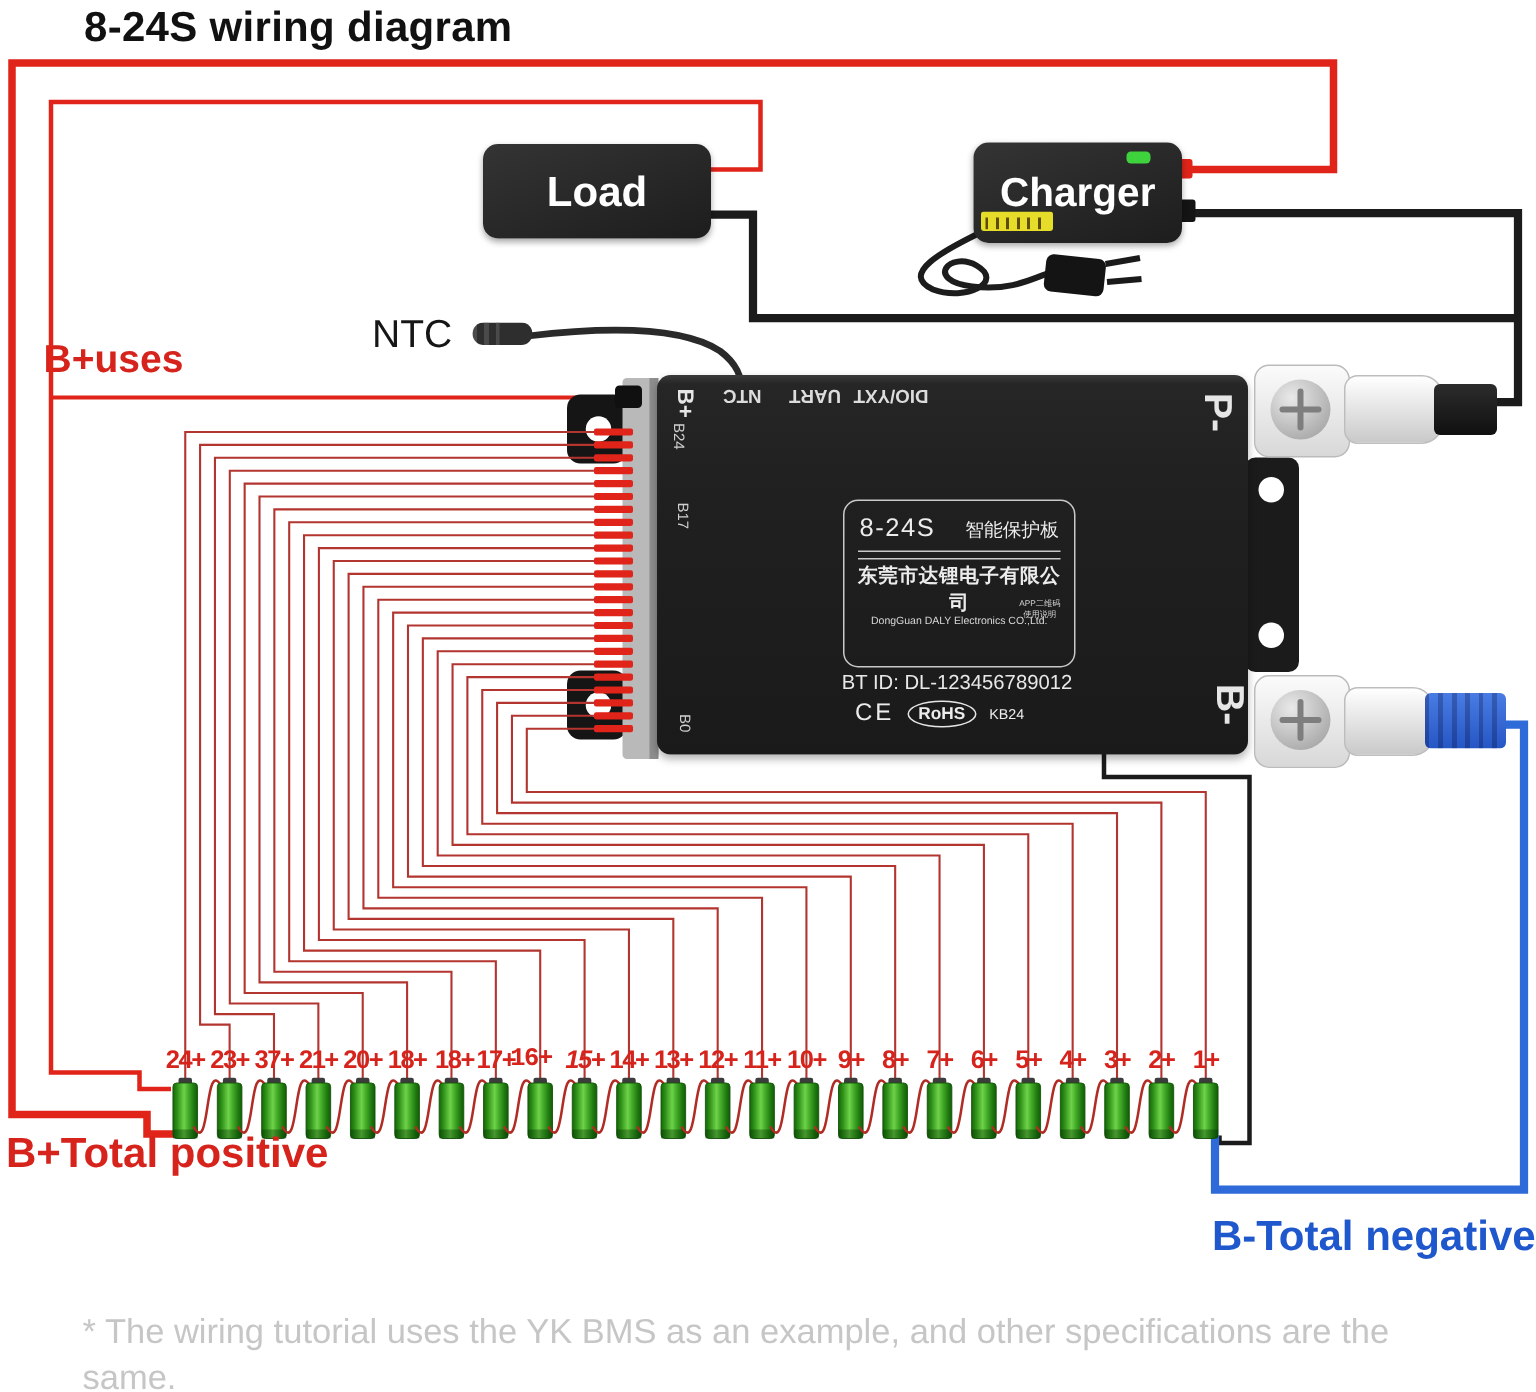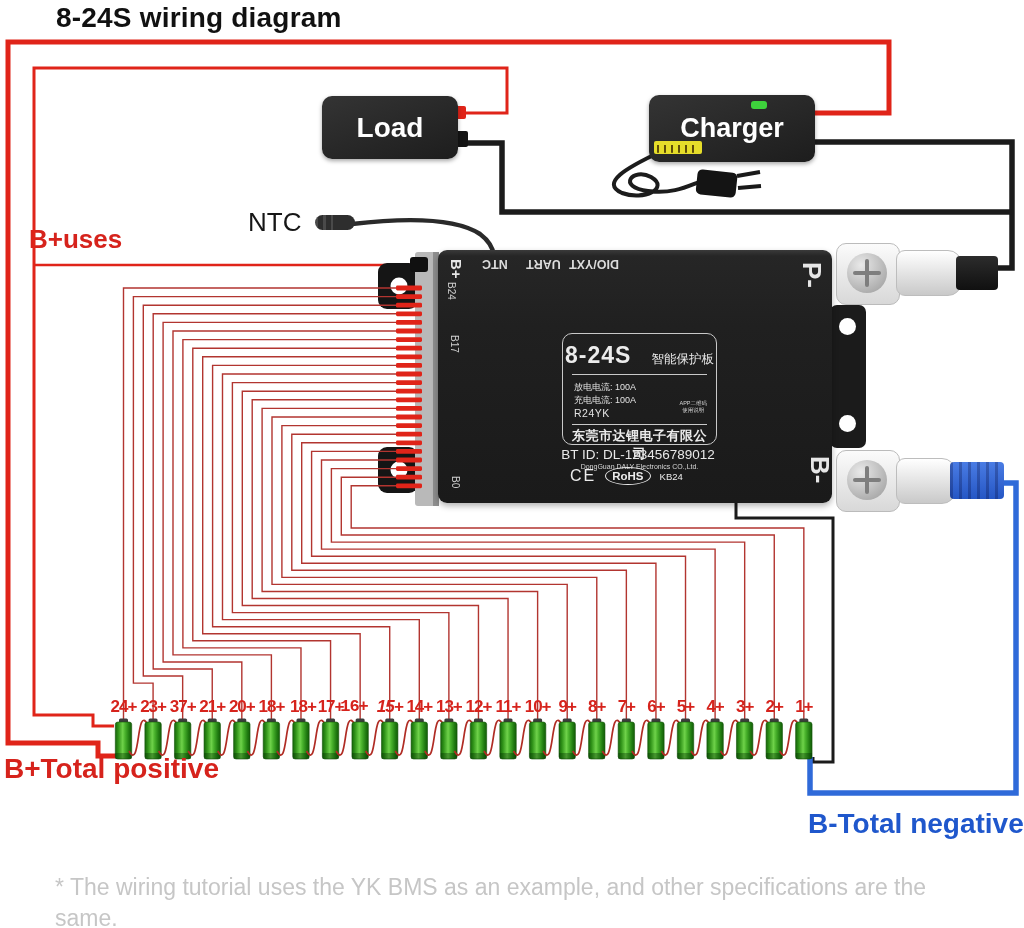--- a/index.html
+++ b/index.html
@@ -11,42 +11,42 @@
   .lbl-red{color:#d6231c;font-weight:bold;}
   .lbl-ntc{left:248px;top:207px;font-size:26px;color:#161616;font-weight:500;}
   .lbl-bline{left:29px;top:224px;font-size:26px;}
   .lbl-bpos{left:4px;top:753px;font-size:28px;z-index:6;}
   .lbl-bneg{left:808px;top:808px;font-size:28px;color:#1f57cc;font-weight:bold;z-index:6;}
   .footnote{left:55px;top:872px;width:880px;font-size:23px;line-height:31px;color:#c6c6c6;z-index:6;}
   
   .devbox{background:linear-gradient(160deg,#343434,#1d1d1d);border-radius:10px;z-index:4;
           color:#fff;display:flex;align-items:center;justify-content:center;font-weight:bold;
           box-shadow:0 2px 4px rgba(0,0,0,.35);}
-  .load{left:322px;top:96px;width:136px;height:63px;font-size:28px;}
-  .charger{left:649px;top:95px;width:166px;height:67px;font-size:27px;}
+  .load{left:322px;top:96px;width:152px;height:63px;font-size:28px;}
+  .charger{left:649px;top:95px;width:139px;height:67px;font-size:27px;}
   .led{left:751px;top:101px;width:16px;height:8px;border-radius:3px;background:#3ed33c;z-index:5;}
   .chg-label{left:654px;top:141px;width:48px;height:13px;background:#e6dd2a;border-radius:2px;z-index:5;
              background-image:repeating-linear-gradient(90deg,rgba(60,40,0,.8) 0 2px,transparent 2px 7px);
              background-size:80% 60%;background-repeat:no-repeat;background-position:3px 4px;}
   .term{z-index:3;border-radius:2px;}
   .t-red{background:#e02419;}
   .t-black{background:#141414;}
   
   .board{left:438px;top:250px;width:394px;height:253px;z-index:4;border-radius:9px;
          background:linear-gradient(180deg,#3a3a3a 0,#262626 6px,#202020 30%,#1a1a1a 100%);
          box-shadow:0 3px 6px rgba(0,0,0,.3);}
   .port-top{position:absolute;top:7px;transform:rotate(180deg);font-size:12.5px;font-weight:bold;color:#dcdcdc;}
   .vtext{position:absolute;writing-mode:vertical-rl;color:#e6e6e6;}
   .bplus{left:10px;top:9px;font-size:15px;font-weight:bold;}
   .bpin{font-size:10px;color:#cfcfcf;}
   .pbig{font-size:26px;font-weight:bold;}
   .panel{position:absolute;left:124px;top:83px;width:153px;height:110px;border:1.5px solid #c9c9c9;
          border-radius:10px;color:#ececec;}
   .p-row1{text-align:center;padding-top:8px;font-size:12.5px;}
-  .p-model{font-size:23px;font-weight:bold;letter-spacing:1px;margin-right:20px;}
+  .p-model{font-size:17px;font-weight:normal;letter-spacing:1px;margin-right:20px;}
   .p-div{border-top:1.5px solid #c9c9c9;margin:5px 9px 0 9px;}
   .p-specs{padding:6px 0 0 11px;font-size:9px;line-height:12.5px;color:#e2e2e2;}
   .p-code{font-size:10.5px;letter-spacing:.5px;padding-top:1px;}
   .p-qr{position:absolute;right:9px;top:66px;font-size:5.5px;line-height:6.5px;color:#d5d5d5;text-align:center;}
   .p-co{border-top:1.5px solid #c9c9c9;margin:4px 9px 0 9px;text-align:center;}
   .p-cn{font-size:13px;font-weight:bold;letter-spacing:.5px;padding-top:2px;}
   .p-en{font-size:7px;color:#d8d8d8;}
   .btid{position:absolute;left:110px;top:197px;width:180px;text-align:center;font-size:13.5px;color:#e8e8e8;}
   .certs{position:absolute;left:132px;top:217px;width:150px;display:flex;align-items:center;gap:9px;color:#ececec;}
   .ce{font-size:16px;font-weight:300;letter-spacing:2px;}
@@ -299,25 +299,20 @@
     <div class="vtext bpin" style="left:11px;top:85px;">B17</div>
     <div class="vtext bpin" style="left:12px;top:226px;">B0</div>
     <div class="vtext pbig" style="left:358px;top:12px;">P-</div>
     <div class="vtext pbig" style="left:366px;top:206px;">B-</div>
 
     <div class="panel">
       <div class="p-row1">
         <span class="p-model">8-24S</span><span>智能保护板</span>
       </div>
       <div class="p-div"></div>
-      <div class="p-specs">
-        <div>放电电流: 100A</div>
-        <div>充电电流: 100A</div>
-        <div class="p-code">R24YK</div>
-      </div>
       <div class="p-qr">
         <div>APP二维码</div>
         <div>使用说明</div>
       </div>
       <div class="p-co">
         <div class="p-cn">东莞市达锂电子有限公司</div>
         <div class="p-en">DongGuan DALY Electronics CO.,Ltd.</div>
       </div>
     </div>
     <div class="btid">BT ID: DL-123456789012</div>

